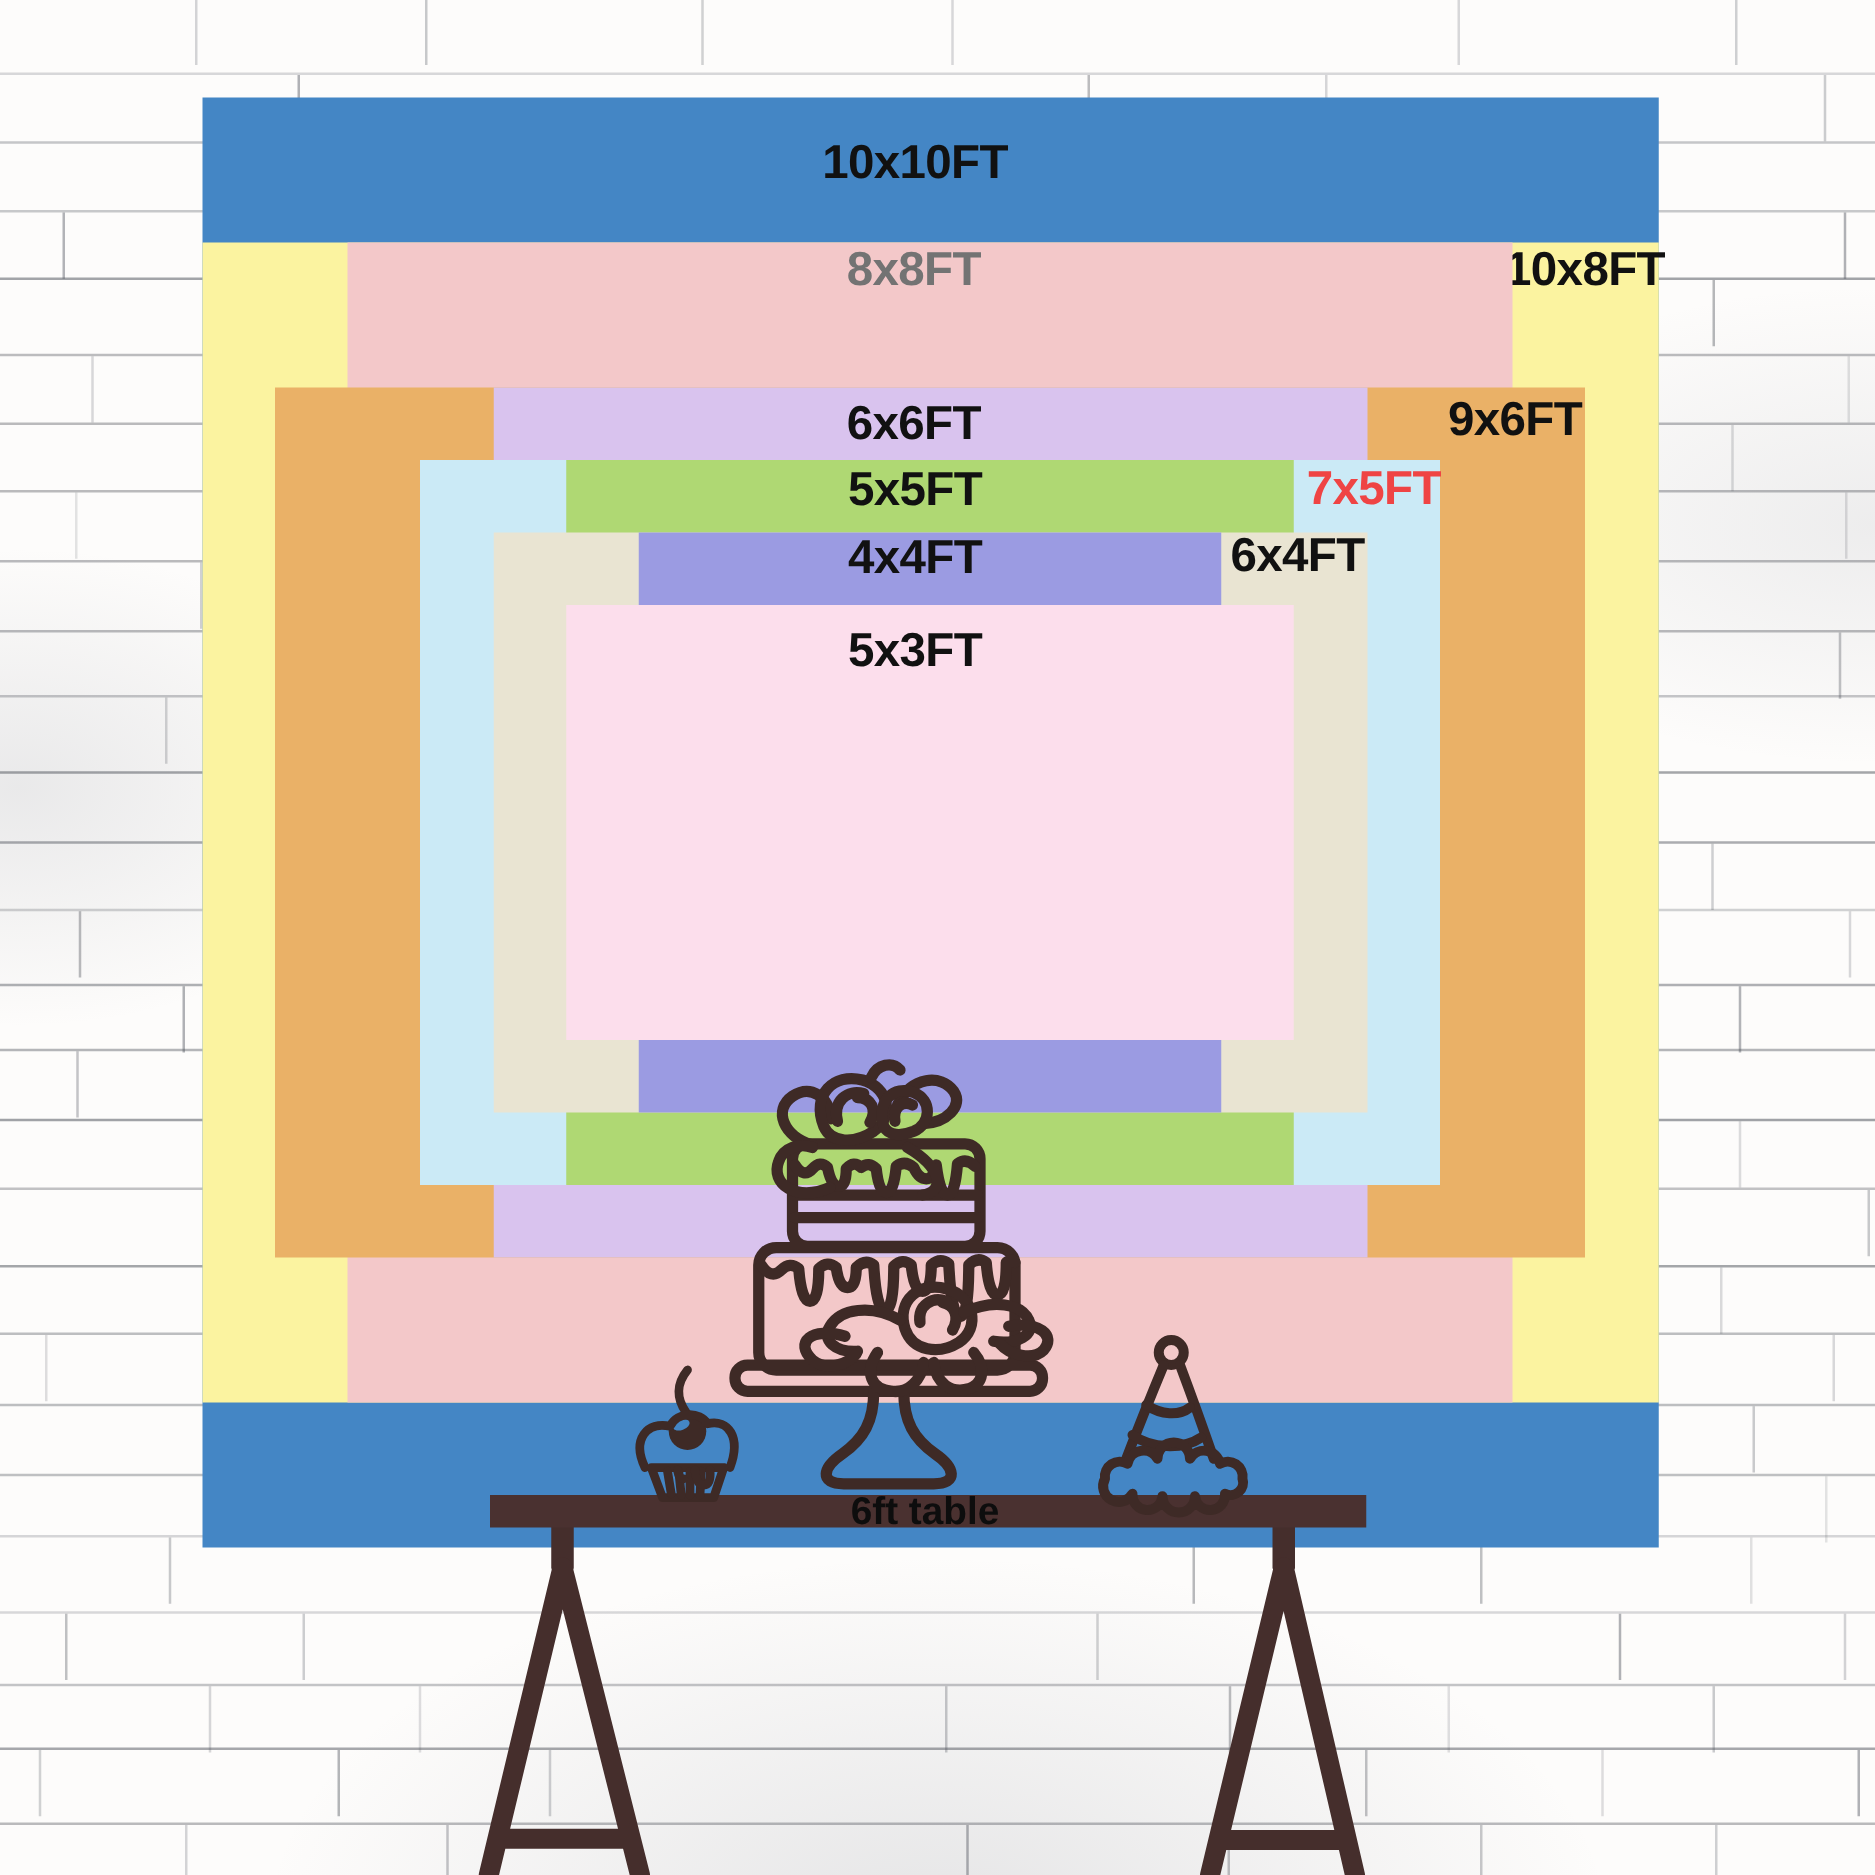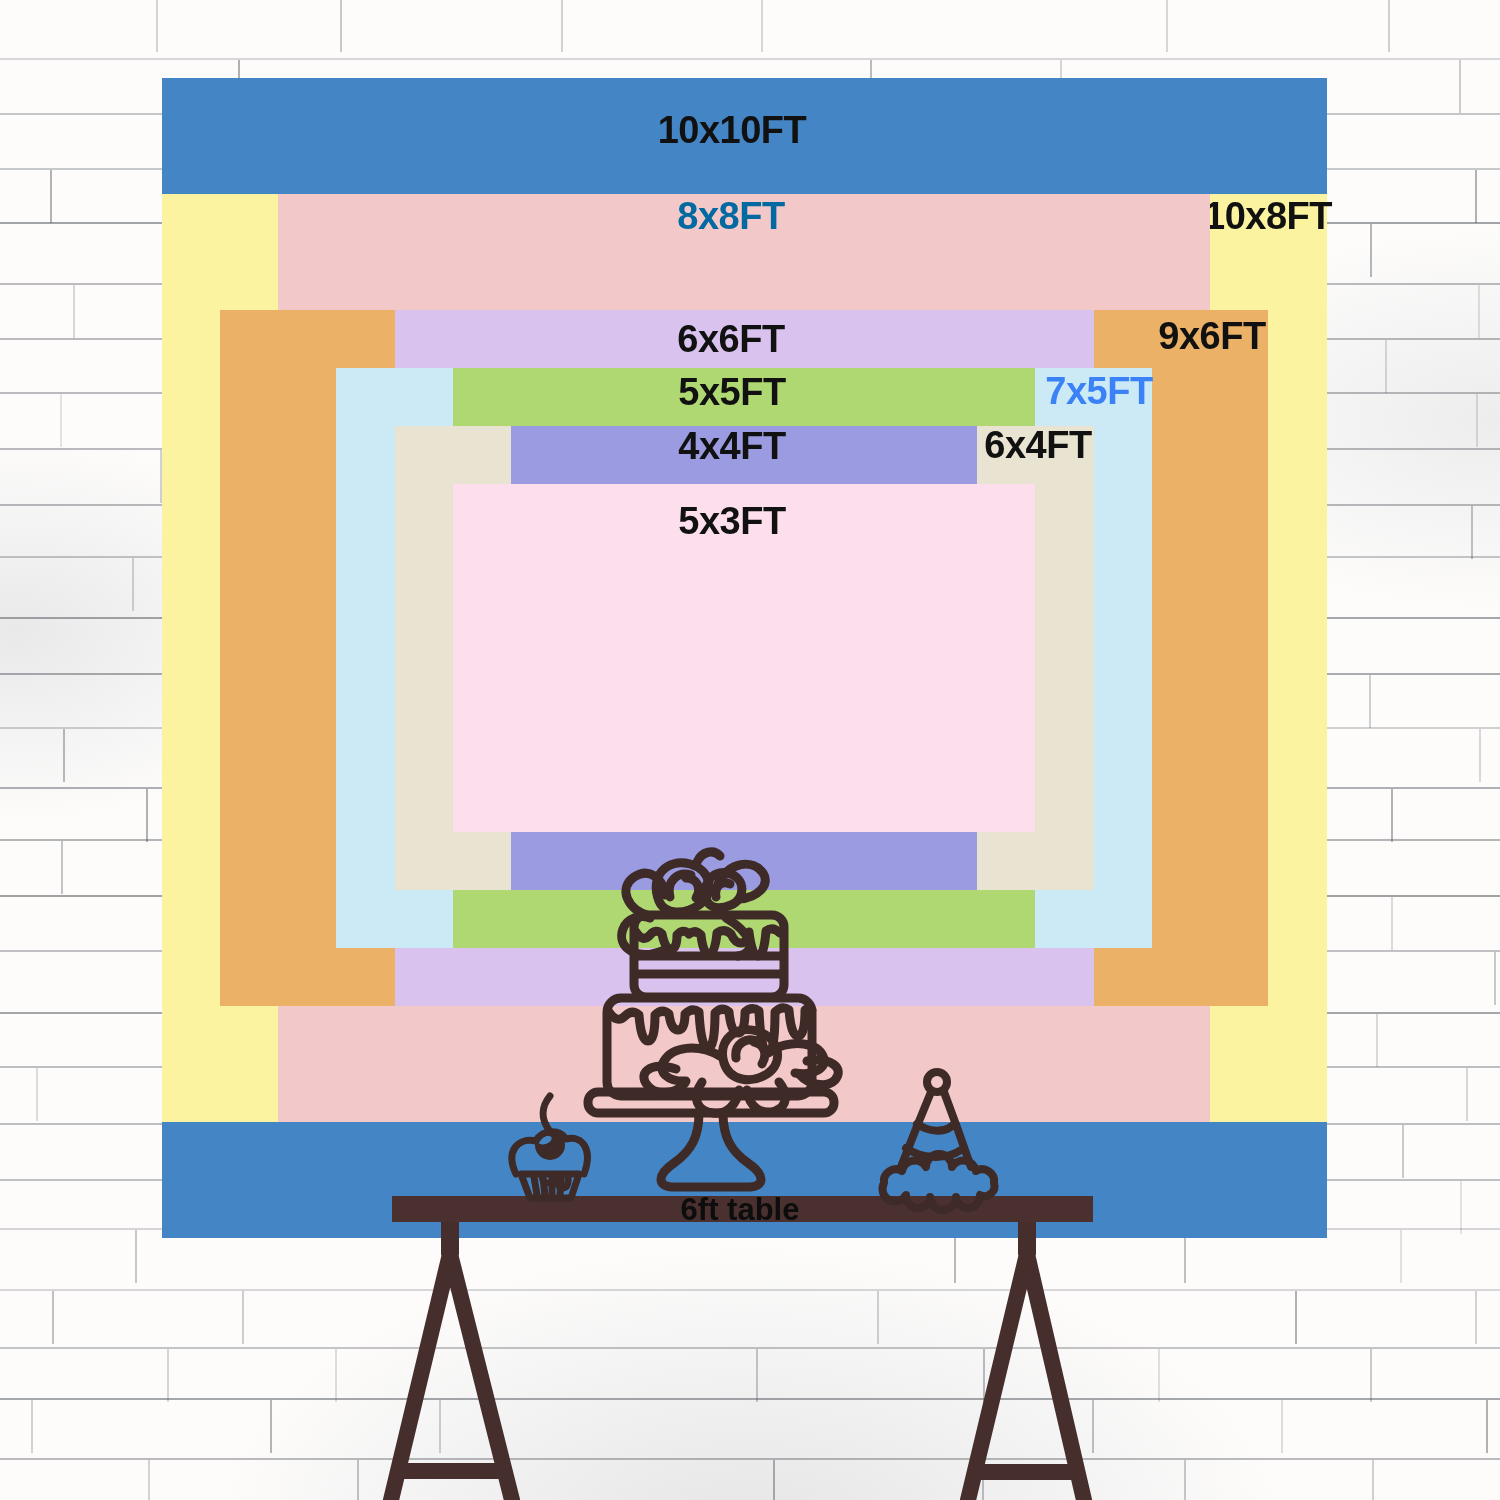--- a/index.html
+++ b/index.html
@@ -201,27 +201,27 @@
       <div class="brick-v" style="left: 1184px; top: 1460px; height: 53px; opacity: 0.3;"></div>
       <div class="brick-v" style="left: 1372px; top: 1460px; height: 53px; opacity: 0.26;"></div>
     </div>
 
   <div id="backdrop">
       <div class="size-rect" style="left: 161.5px; top: 78px; width: 1165px; height: 1160px; background: rgb(68, 134, 197);"></div>
       <div class="size-label" style="left: 732px; top: 130px; color: rgb(17, 17, 17);">10x10FT</div>
       <div class="size-rect" style="left: 161.5px; top: 194px; width: 1165px; height: 928px; background: rgb(251, 243, 160);"></div>
       <div class="size-label" style="left: 1268px; top: 216px; color: rgb(17, 17, 17);">10x8FT</div>
       <div class="size-rect" style="left: 278px; top: 194px; width: 932px; height: 928px; background: rgb(243, 200, 201);"></div>
-      <div class="size-label" style="left: 731px; top: 216px; color: #0369a1;">8x8FT</div>
+      <div class="size-label" style="left: 731px; top: 216px; color: #737373;">8x8FT</div>
       <div class="size-rect" style="left: 219.75px; top: 310px; width: 1048.5px; height: 696px; background: rgb(234, 177, 103);"></div>
       <div class="size-label" style="left: 1212px; top: 336px; color: rgb(17, 17, 17);">9x6FT</div>
       <div class="size-rect" style="left: 394.5px; top: 310px; width: 699px; height: 696px; background: rgb(217, 195, 238);"></div>
       <div class="size-label" style="left: 731px; top: 339px; color: rgb(17, 17, 17);">6x6FT</div>
       <div class="size-rect" style="left: 336.25px; top: 368px; width: 815.5px; height: 580px; background: rgb(203, 234, 246);"></div>
-      <div class="size-label" style="left: 1099px; top: 391px; color: #3b82f6;">7x5FT</div>
+      <div class="size-label" style="left: 1099px; top: 391px; color: #ef4444;">7x5FT</div>
       <div class="size-rect" style="left: 452.75px; top: 368px; width: 582.5px; height: 580px; background: rgb(175, 216, 115);"></div>
       <div class="size-label" style="left: 732px; top: 392px; color: rgb(17, 17, 17);">5x5FT</div>
       <div class="size-rect" style="left: 394.5px; top: 426px; width: 699px; height: 464px; background: rgb(233, 228, 210);"></div>
       <div class="size-label" style="left: 1038px; top: 445px; color: rgb(17, 17, 17);">6x4FT</div>
       <div class="size-rect" style="left: 511px; top: 426px; width: 466px; height: 464px; background: rgb(155, 155, 226);"></div>
       <div class="size-label" style="left: 732px; top: 446px; color: rgb(17, 17, 17);">4x4FT</div>
       <div class="size-rect" style="left: 452.75px; top: 484px; width: 582.5px; height: 348px; background: rgb(252, 222, 236);"></div>
       <div class="size-label" style="left: 732px; top: 521px; color: rgb(17, 17, 17);">5x3FT</div>
     </div>
 

